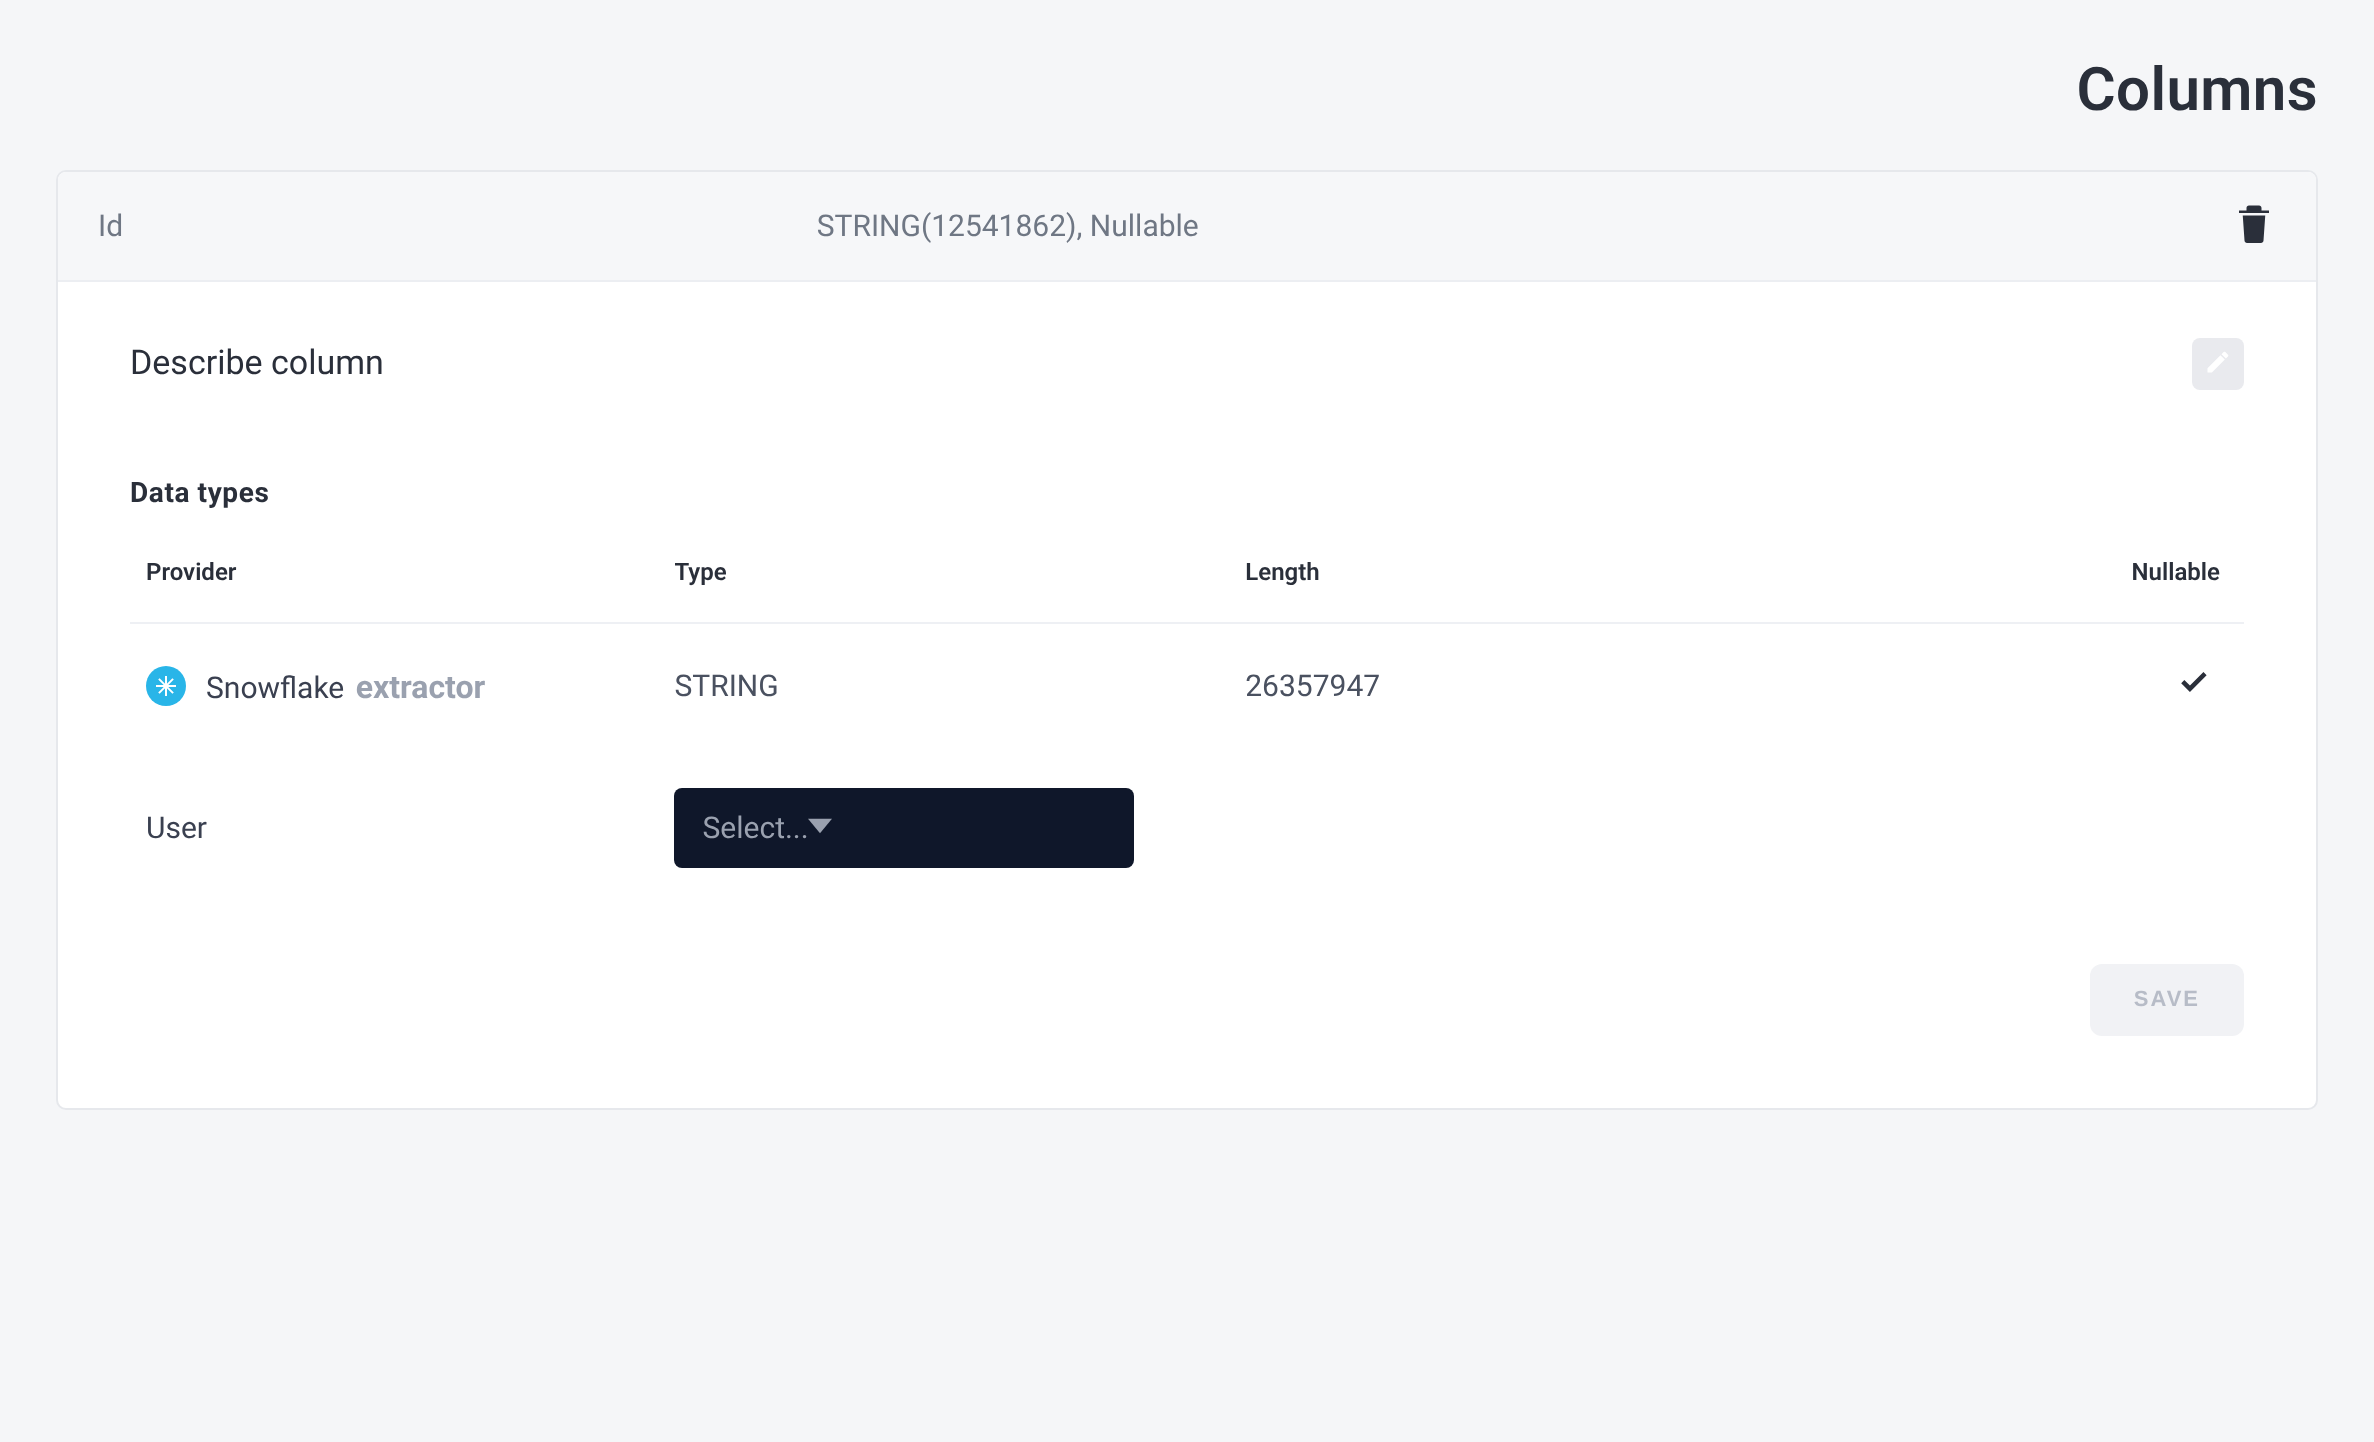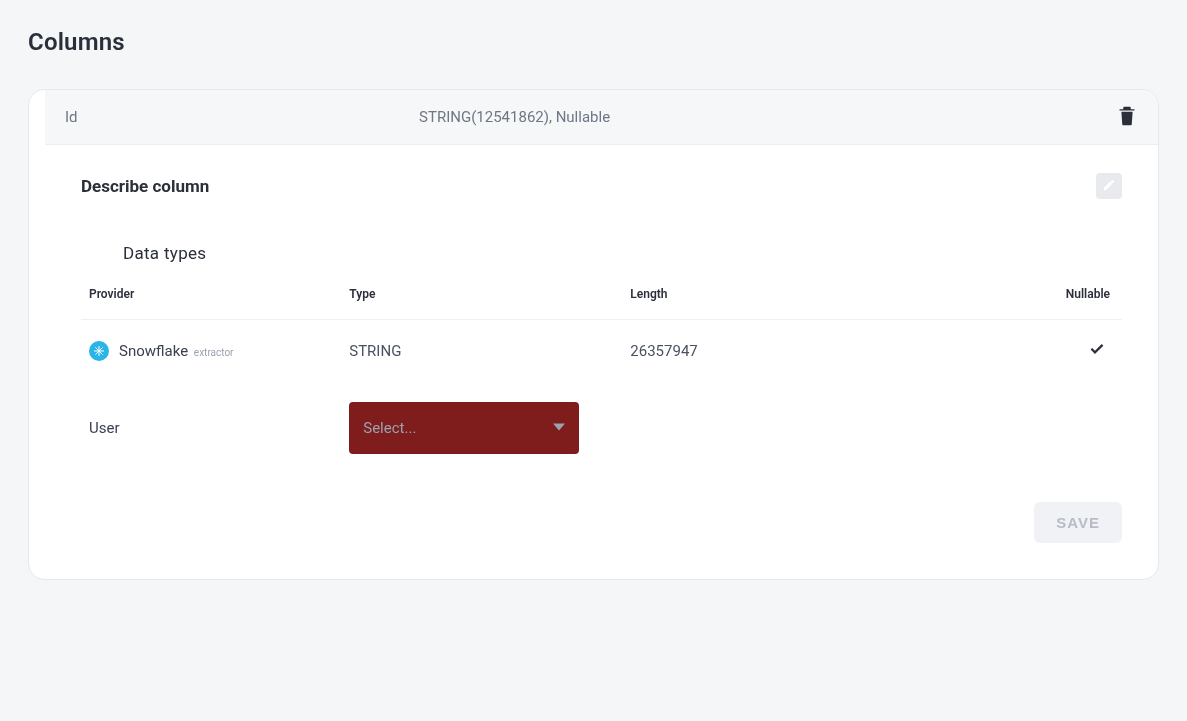--- a/index.html
+++ b/index.html
@@ -1,49 +1,49 @@
 <!DOCTYPE html>
 <html><head>
   <meta charset="utf-8">
   <style>
     * { box-sizing: border-box; margin: 0; padding: 0; }
     body { font-family: -apple-system, BlinkMacSystemFont, "Segoe UI", Roboto, sans-serif; background: #f5f6f8; color: #333; }
     .page { padding: 28px; }
-    h1.page-title { font-size: 24px; font-weight: 600; color: #2a2f3a; letter-spacing: .2px; margin-bottom: 33px; }
-    .card { background: #fff; border: 1px solid #e6e8ec; border-radius: 16px; overflow: hidden; padding-left: 16px; }
+    h1.page-title { font-size: 30px; font-weight: 600; color: #2a2f3a; letter-spacing: .2px; margin-bottom: 22px; text-align: right; }
+    .card { background: #fff; border: 1px solid #e6e8ec; border-radius: 5px; overflow: hidden; }
     .card-header { background: #f6f7f9; padding: 18px 20px; display: flex; align-items: center; position: relative; border-bottom: 1px solid #eceef2; }
     .card-header .col-name { flex: 0 0 33%; color: #6f7784; font-size: 15px; }
     .card-header .col-type { flex: 1; text-align: left; color: #6f7784; font-size: 15px; }
     .card-header .spacer { flex: 0 0 40px; }
     .trash-btn { position: absolute; right: 18px; top: 50%; transform: translateY(-50%); background: none; border: none; cursor: pointer; padding: 4px; }
     .trash-btn svg { width: 18px; height: 20px; fill: #2a2f3a; }
     .card-body { padding: 28px 36px 36px; }
     .describe-row { display: flex; align-items: center; justify-content: space-between; margin-bottom: 44px; }
-    .describe-row h2 { font-size: 17px; font-weight: 700; color: #2a2f3a; }
+    .describe-row h2 { font-size: 17px; font-weight: 400; color: #2a2f3a; }
     .edit-btn { background: #e9eaee; border: none; border-radius: 4px; width: 26px; height: 26px; display: flex; align-items: center; justify-content: center; cursor: pointer; }
     .edit-btn svg { width: 14px; height: 14px; fill: #fff; }
-    h3.section-title { font-size: 17px; font-weight: 400; color: #2a2f3a; margin-bottom: 12px; letter-spacing: .3px; margin-left: 42px; }
+    h3.section-title { font-size: 14px; font-weight: 700; color: #2a2f3a; margin-bottom: 12px; letter-spacing: .3px; }
     p.section-desc { font-size: 15px; color: #4a5160; line-height: 1.55; margin-bottom: 34px; }
     table.dt { width: 100%; border-collapse: collapse; }
     table.dt th { text-align: left; font-size: 12px; font-weight: 600; color: #2a2f3a; padding: 12px 8px 18px; border-bottom: 1px solid #eef0f4; }
     table.dt th.nullable-h { text-align: right; padding-right: 12px; }
     table.dt td { padding: 20px 8px; font-size: 15px; color: #4a5160; vertical-align: middle; }
     table.dt td.nullable-c { text-align: right; padding-right: 16px; }
     .provider-cell { display: flex; align-items: center; gap: 10px; }
     .sf-icon { width: 20px; height: 20px; border-radius: 50%; background: #29b5e8; display: inline-flex; align-items: center; justify-content: center; flex: 0 0 20px; }
     .sf-icon svg { width: 12px; height: 12px; fill: #fff; }
     .provider-name { color: #3a4050; }
-    .provider-sub { color: #9aa1af; font-size: 10px; margin-left: 2px; }
-    .select-box { background: #7f1d1d; border-radius: 4px; height: 52px; width: 230px; display: flex; align-items: center; justify-content: space-between; padding: 0 14px; cursor: pointer; }
+    .provider-sub { color: #9aa1af; font-size: 16px; margin-left: 2px; font-weight: bold; }
+    .select-box { background: #0f172a; border-radius: 4px; height: 40px; width: 230px; display: flex; align-items: center; padding: 0 14px; cursor: pointer; }
     .select-box .placeholder { color: #9aa1af; font-size: 15px; }
     .select-box svg { width: 12px; height: 12px; fill: #9aa1af; }
     .check-icon { width: 18px; height: 18px; }
     .check-icon svg { width: 18px; height: 18px; fill: #2a2f3a; }
     .actions { display: flex; justify-content: flex-end; margin-top: 28px; }
-    .save-btn { background: #f1f2f5; color: #b7bcc7; border: none; border-radius: 6px; padding: 12px 22px; font-size: 15px; font-weight: 600; letter-spacing: 1px; cursor: not-allowed; }
+    .save-btn { background: #f1f2f5; color: #b7bcc7; border: none; border-radius: 6px; padding: 12px 22px; font-size: 11px; font-weight: 600; letter-spacing: 1px; cursor: not-allowed; }
   </style>
 </head>
 <body>
 
 <div class="page">
   <h1 class="page-title">Columns</h1>
 
   <div class="card">
     <div class="card-header">
       <div class="col-name">Id</div>

